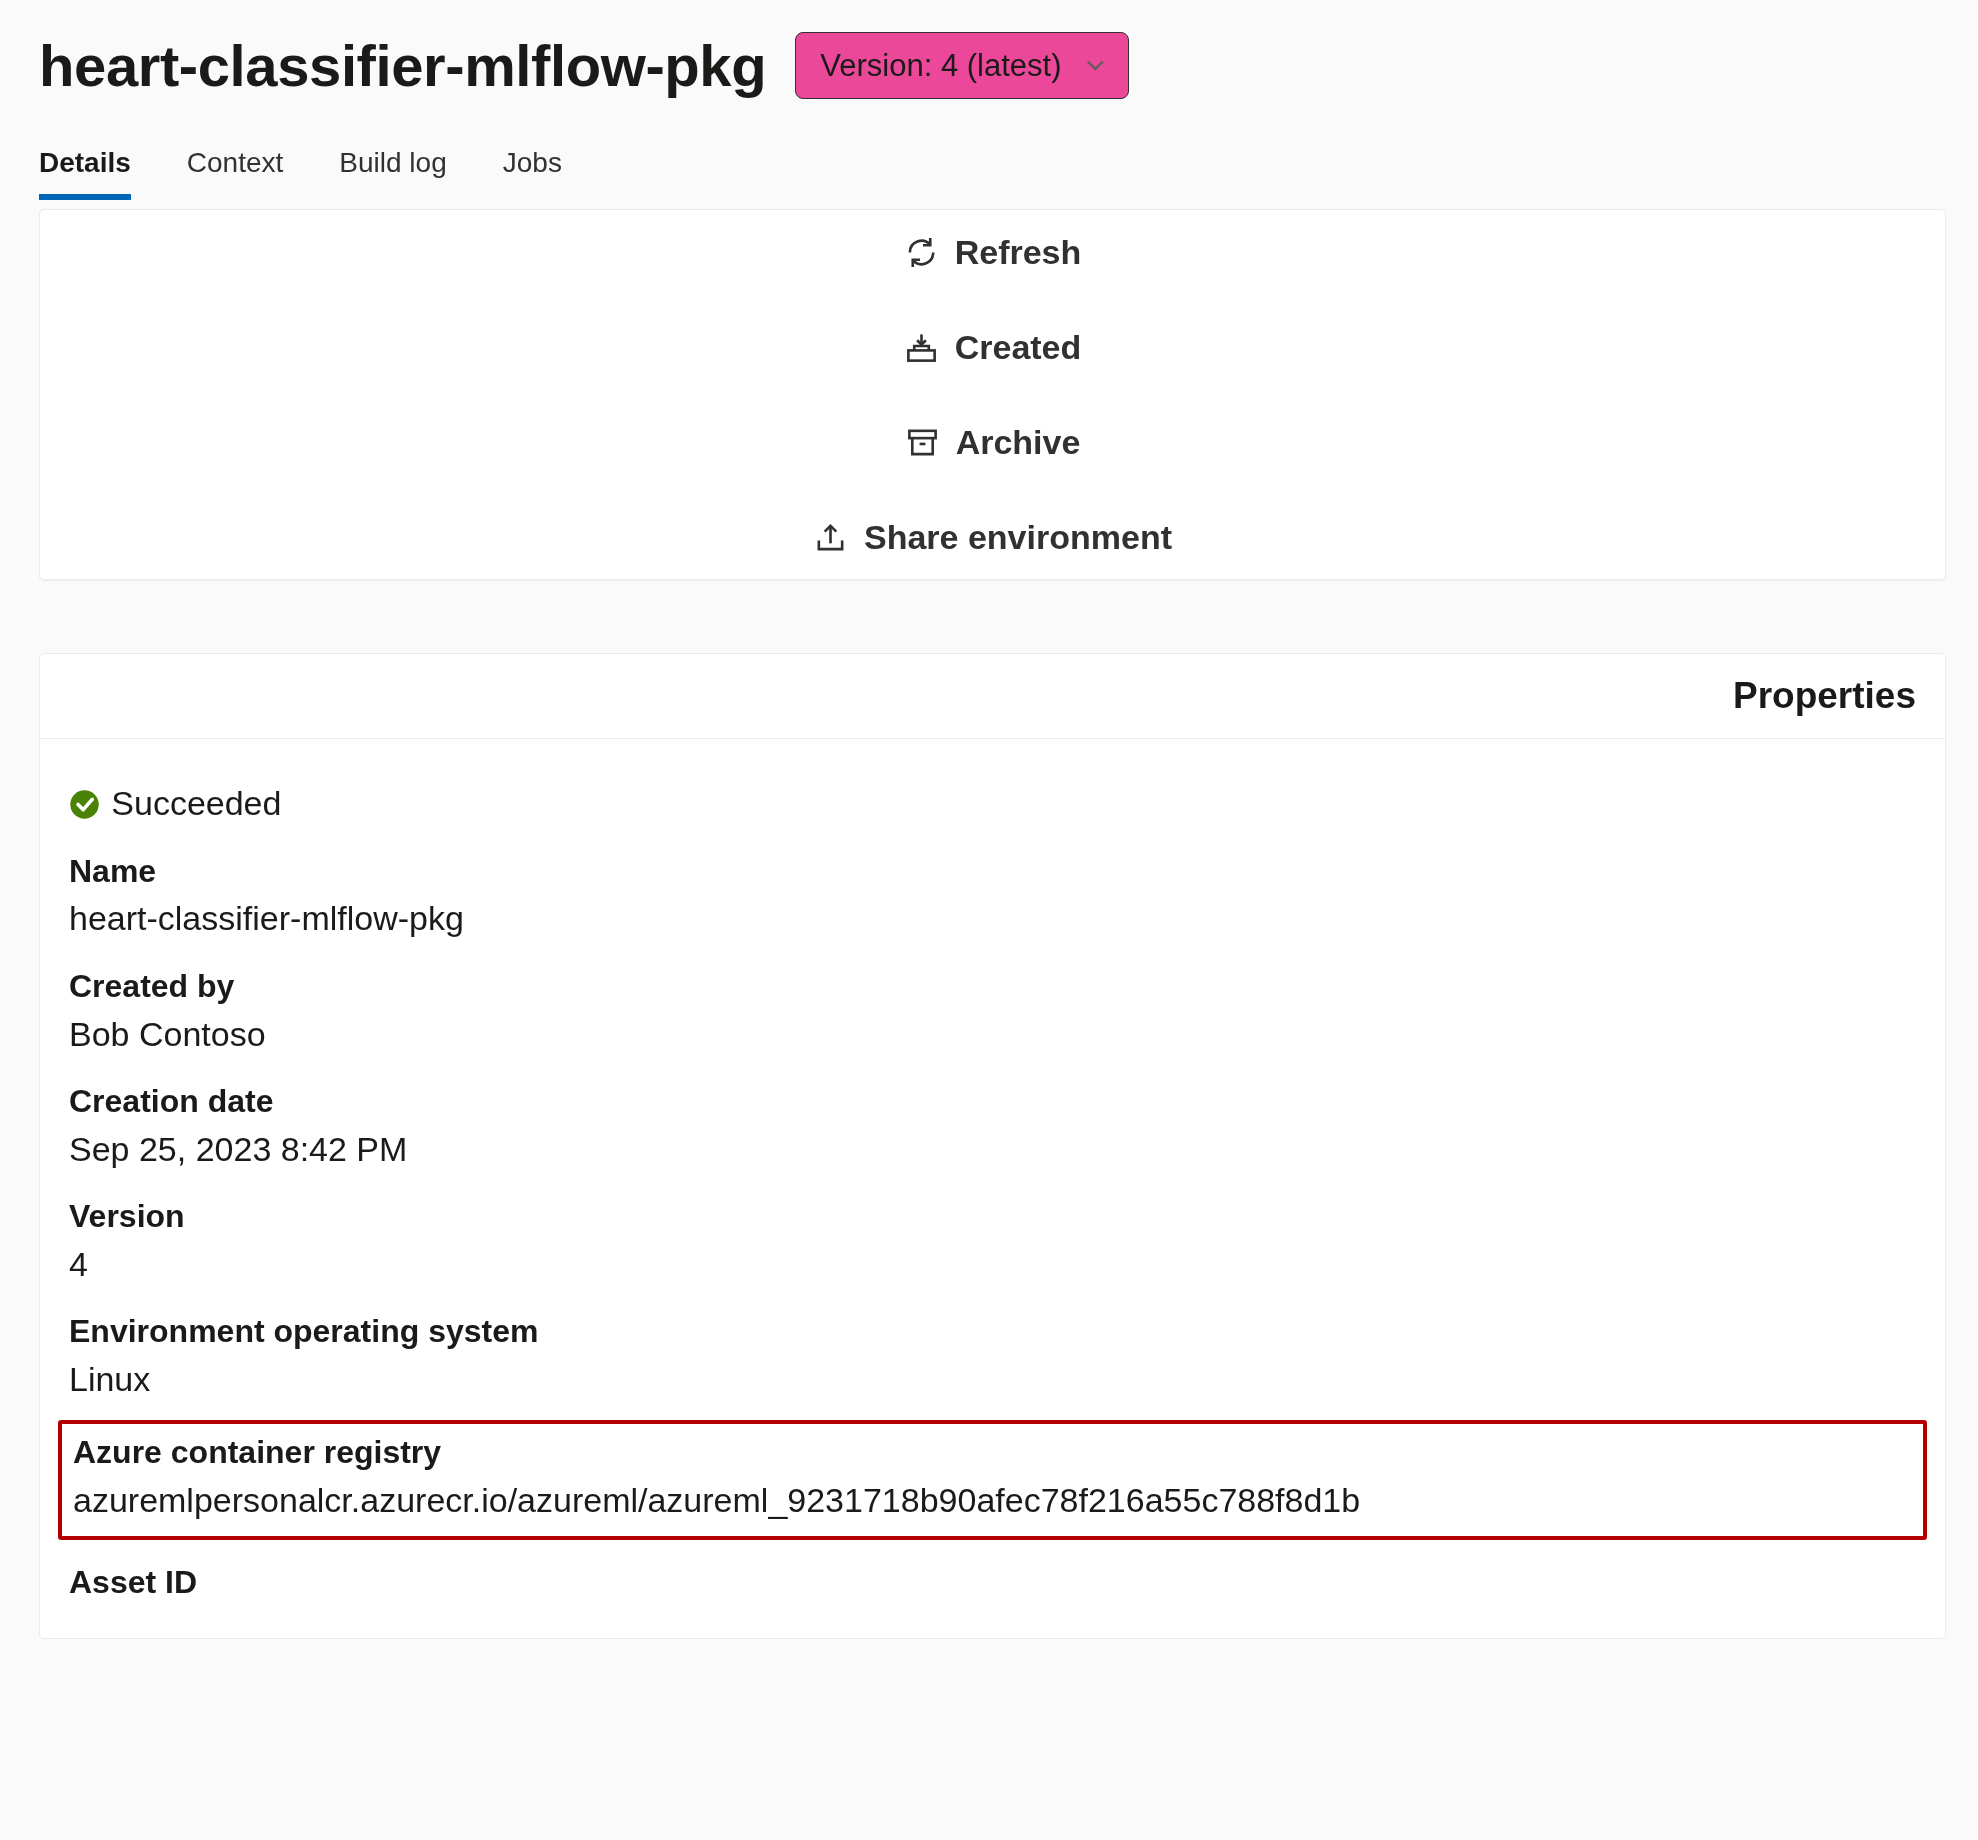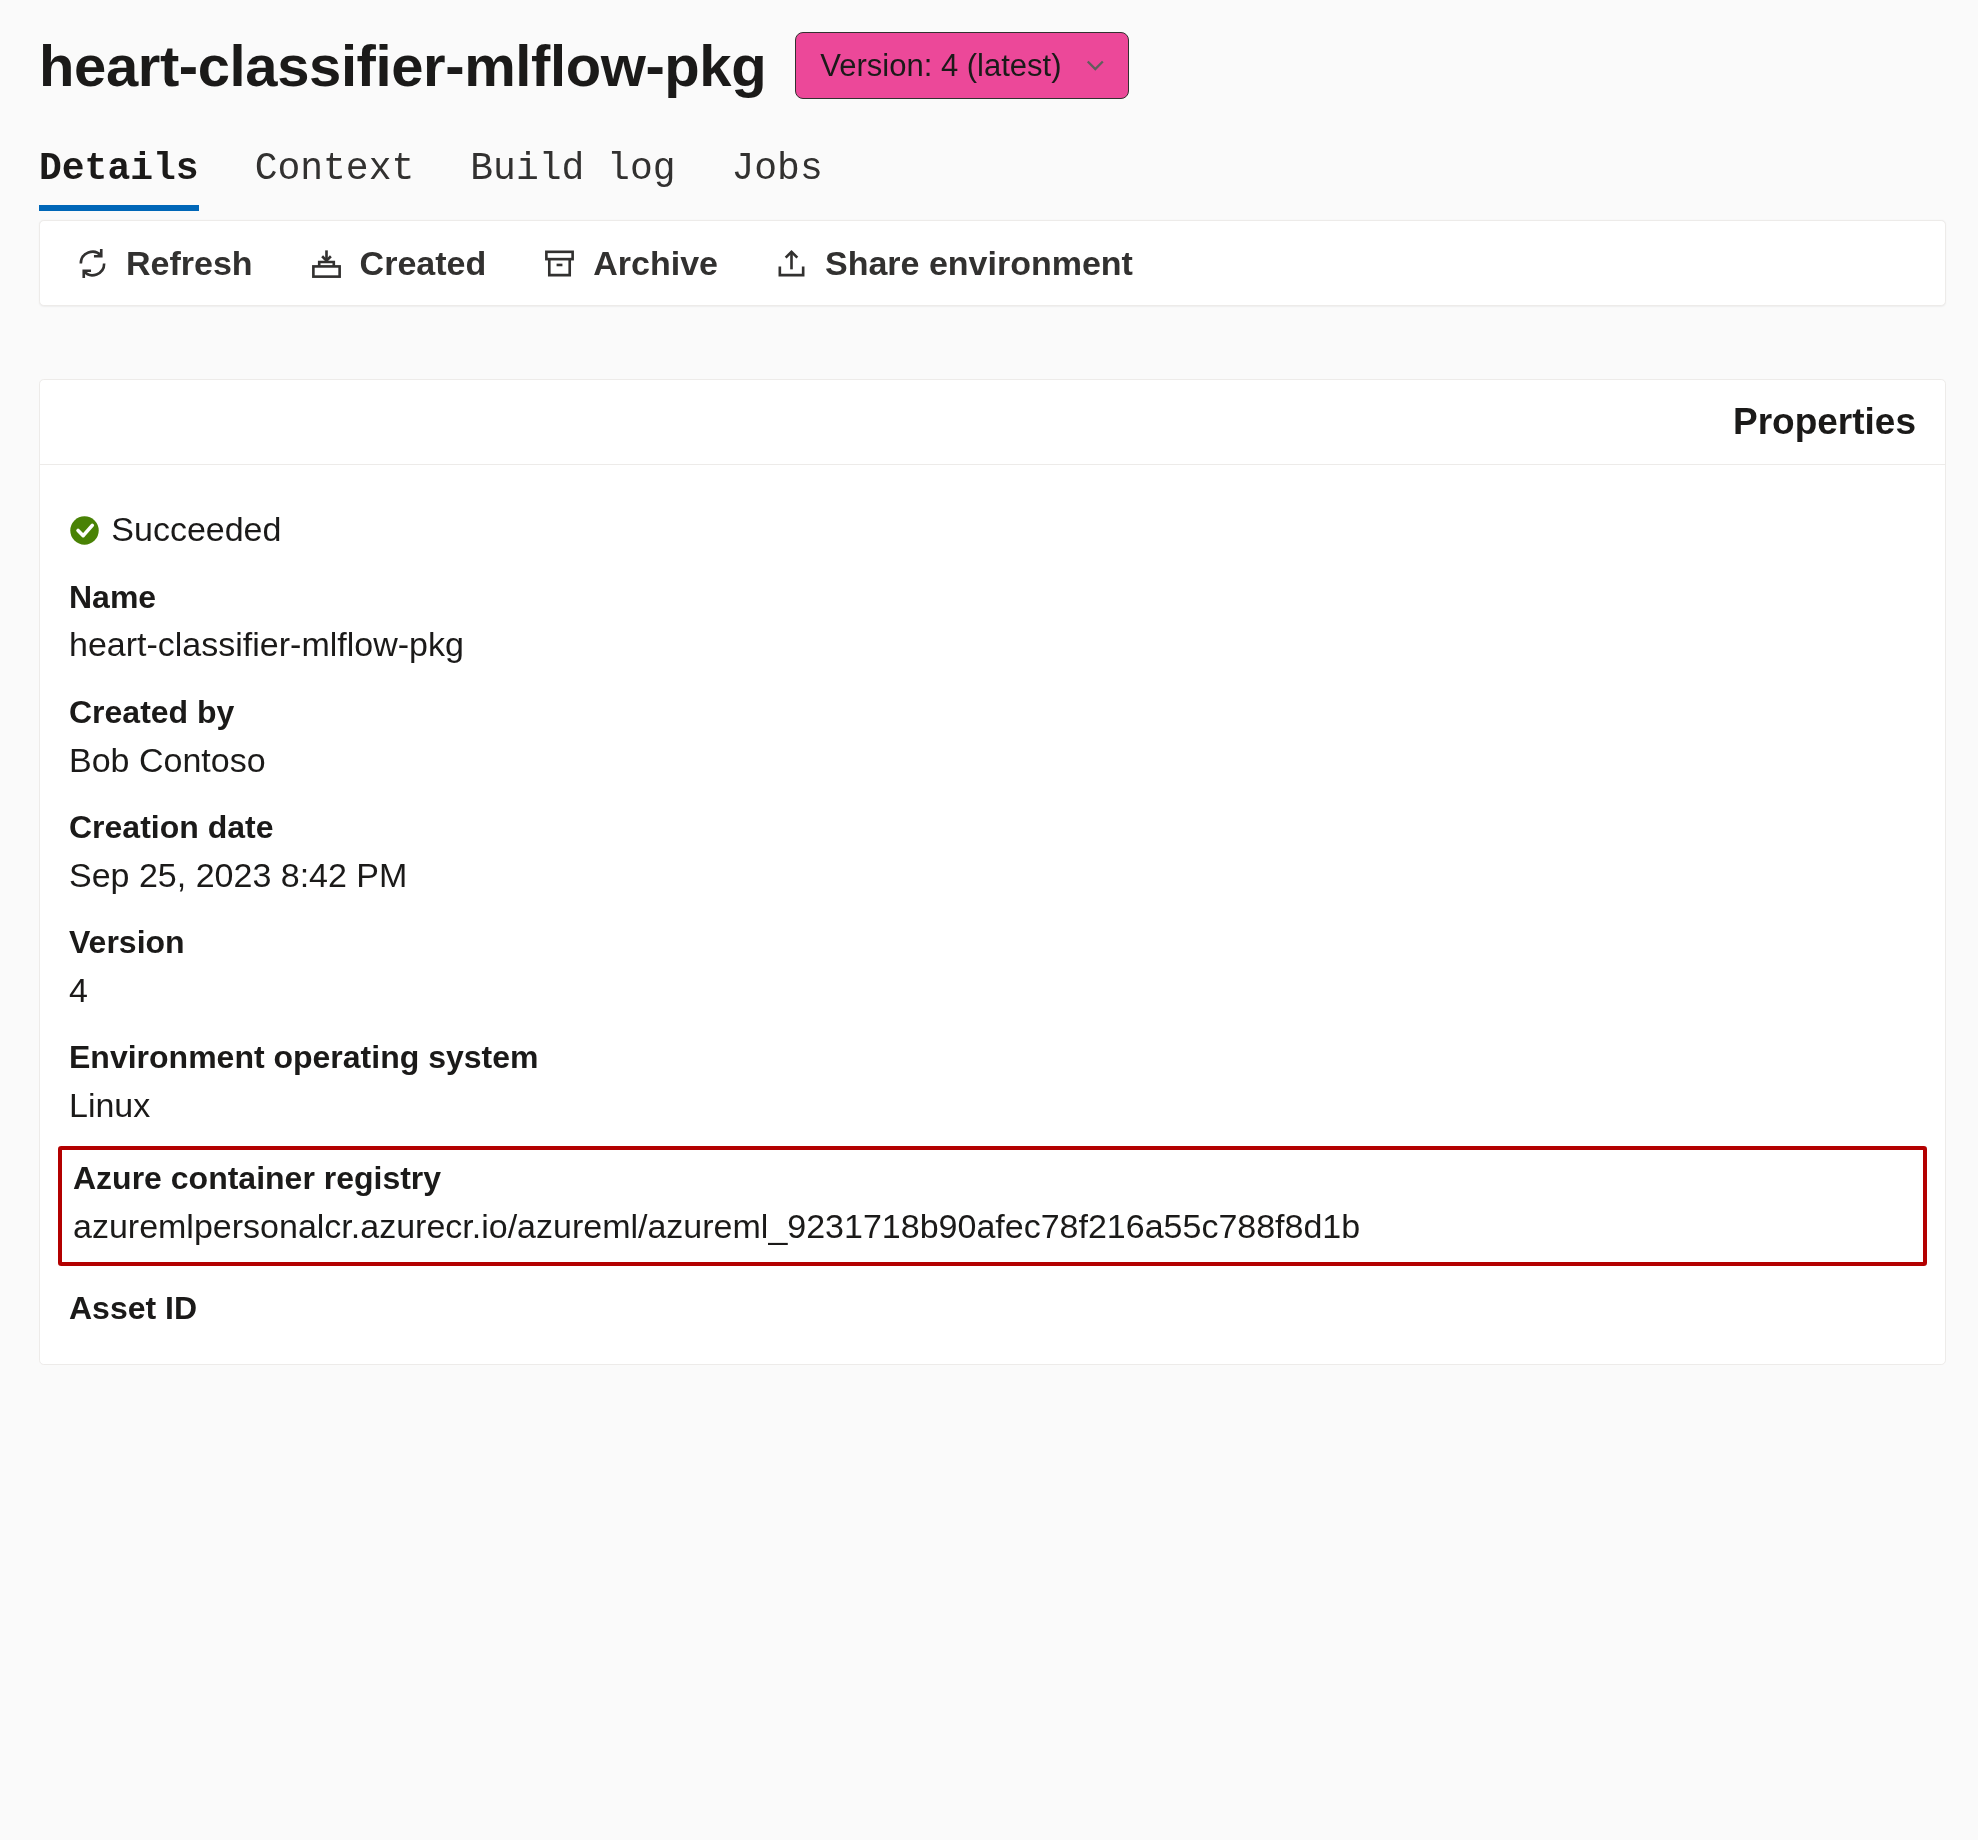--- a/index.html
+++ b/index.html
@@ -38,43 +38,43 @@
     stroke: #605e5c;
     stroke-width: 2.5;
     fill: none;
   }
   .tabs {
     display: flex;
     gap: 56px;
     margin-bottom: 0;
   }
   .tab {
-    font-size: 38px;
+    font-size: 28px;
     font-weight: 400;
     padding-bottom: 14.5px;
     cursor: pointer;
     color: #323130;
-    font-family: Liberation Mono, monospace;
   }
   .tab.active {
     font-weight: 600;
     border-bottom: 6.4px solid #0067b8;
     color: #1b1a19;
   }
   .toolbar {
     background: #ffffff;
     border: 0.8px solid #edebe9;
     border-radius: 4.8px;
     padding: 22.6px 35px;
     display: flex;
     gap: 56px;
     align-items: center;
     margin-top: 9.7px;
     margin-bottom: 73px;
     box-shadow: 0 0.8px 1.6px rgba(0,0,0,0.05);
+    flex-direction: column;
   }
   .toolbar-btn {
     display: flex;
     align-items: center;
     gap: 16px;
     font-size: 34px;
     font-weight: 600;
     cursor: pointer;
     color: #323130;
   }

